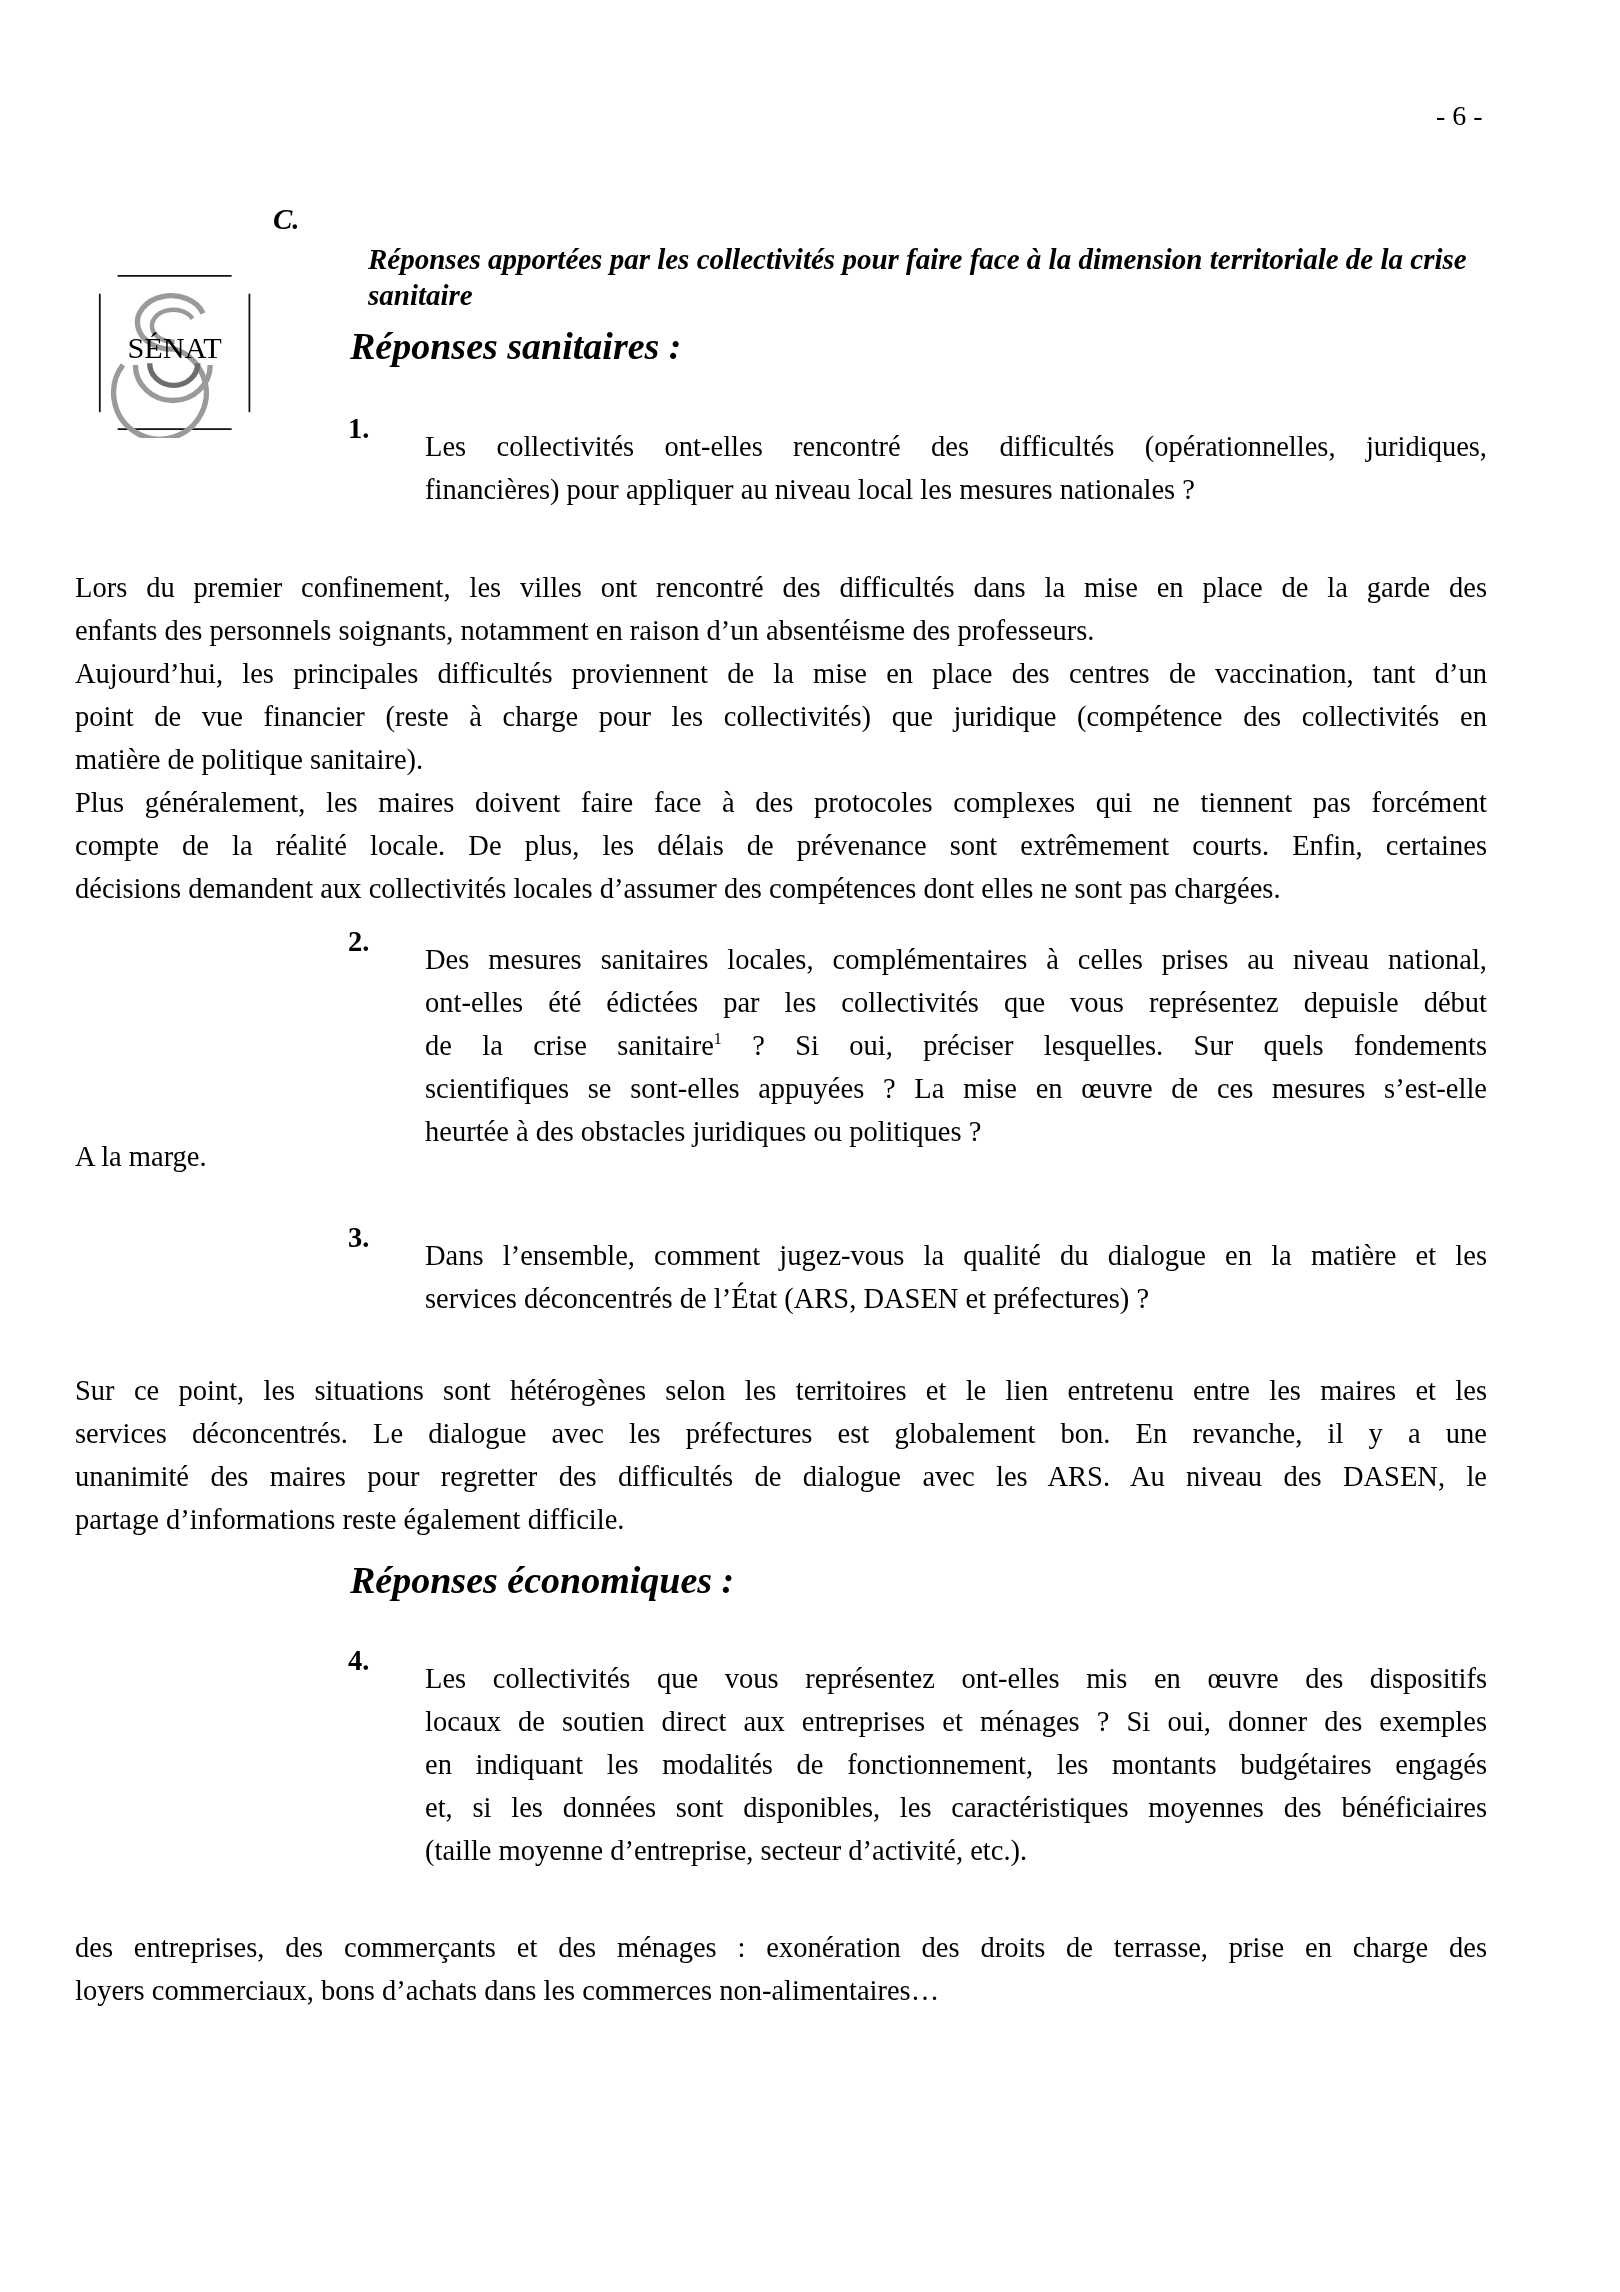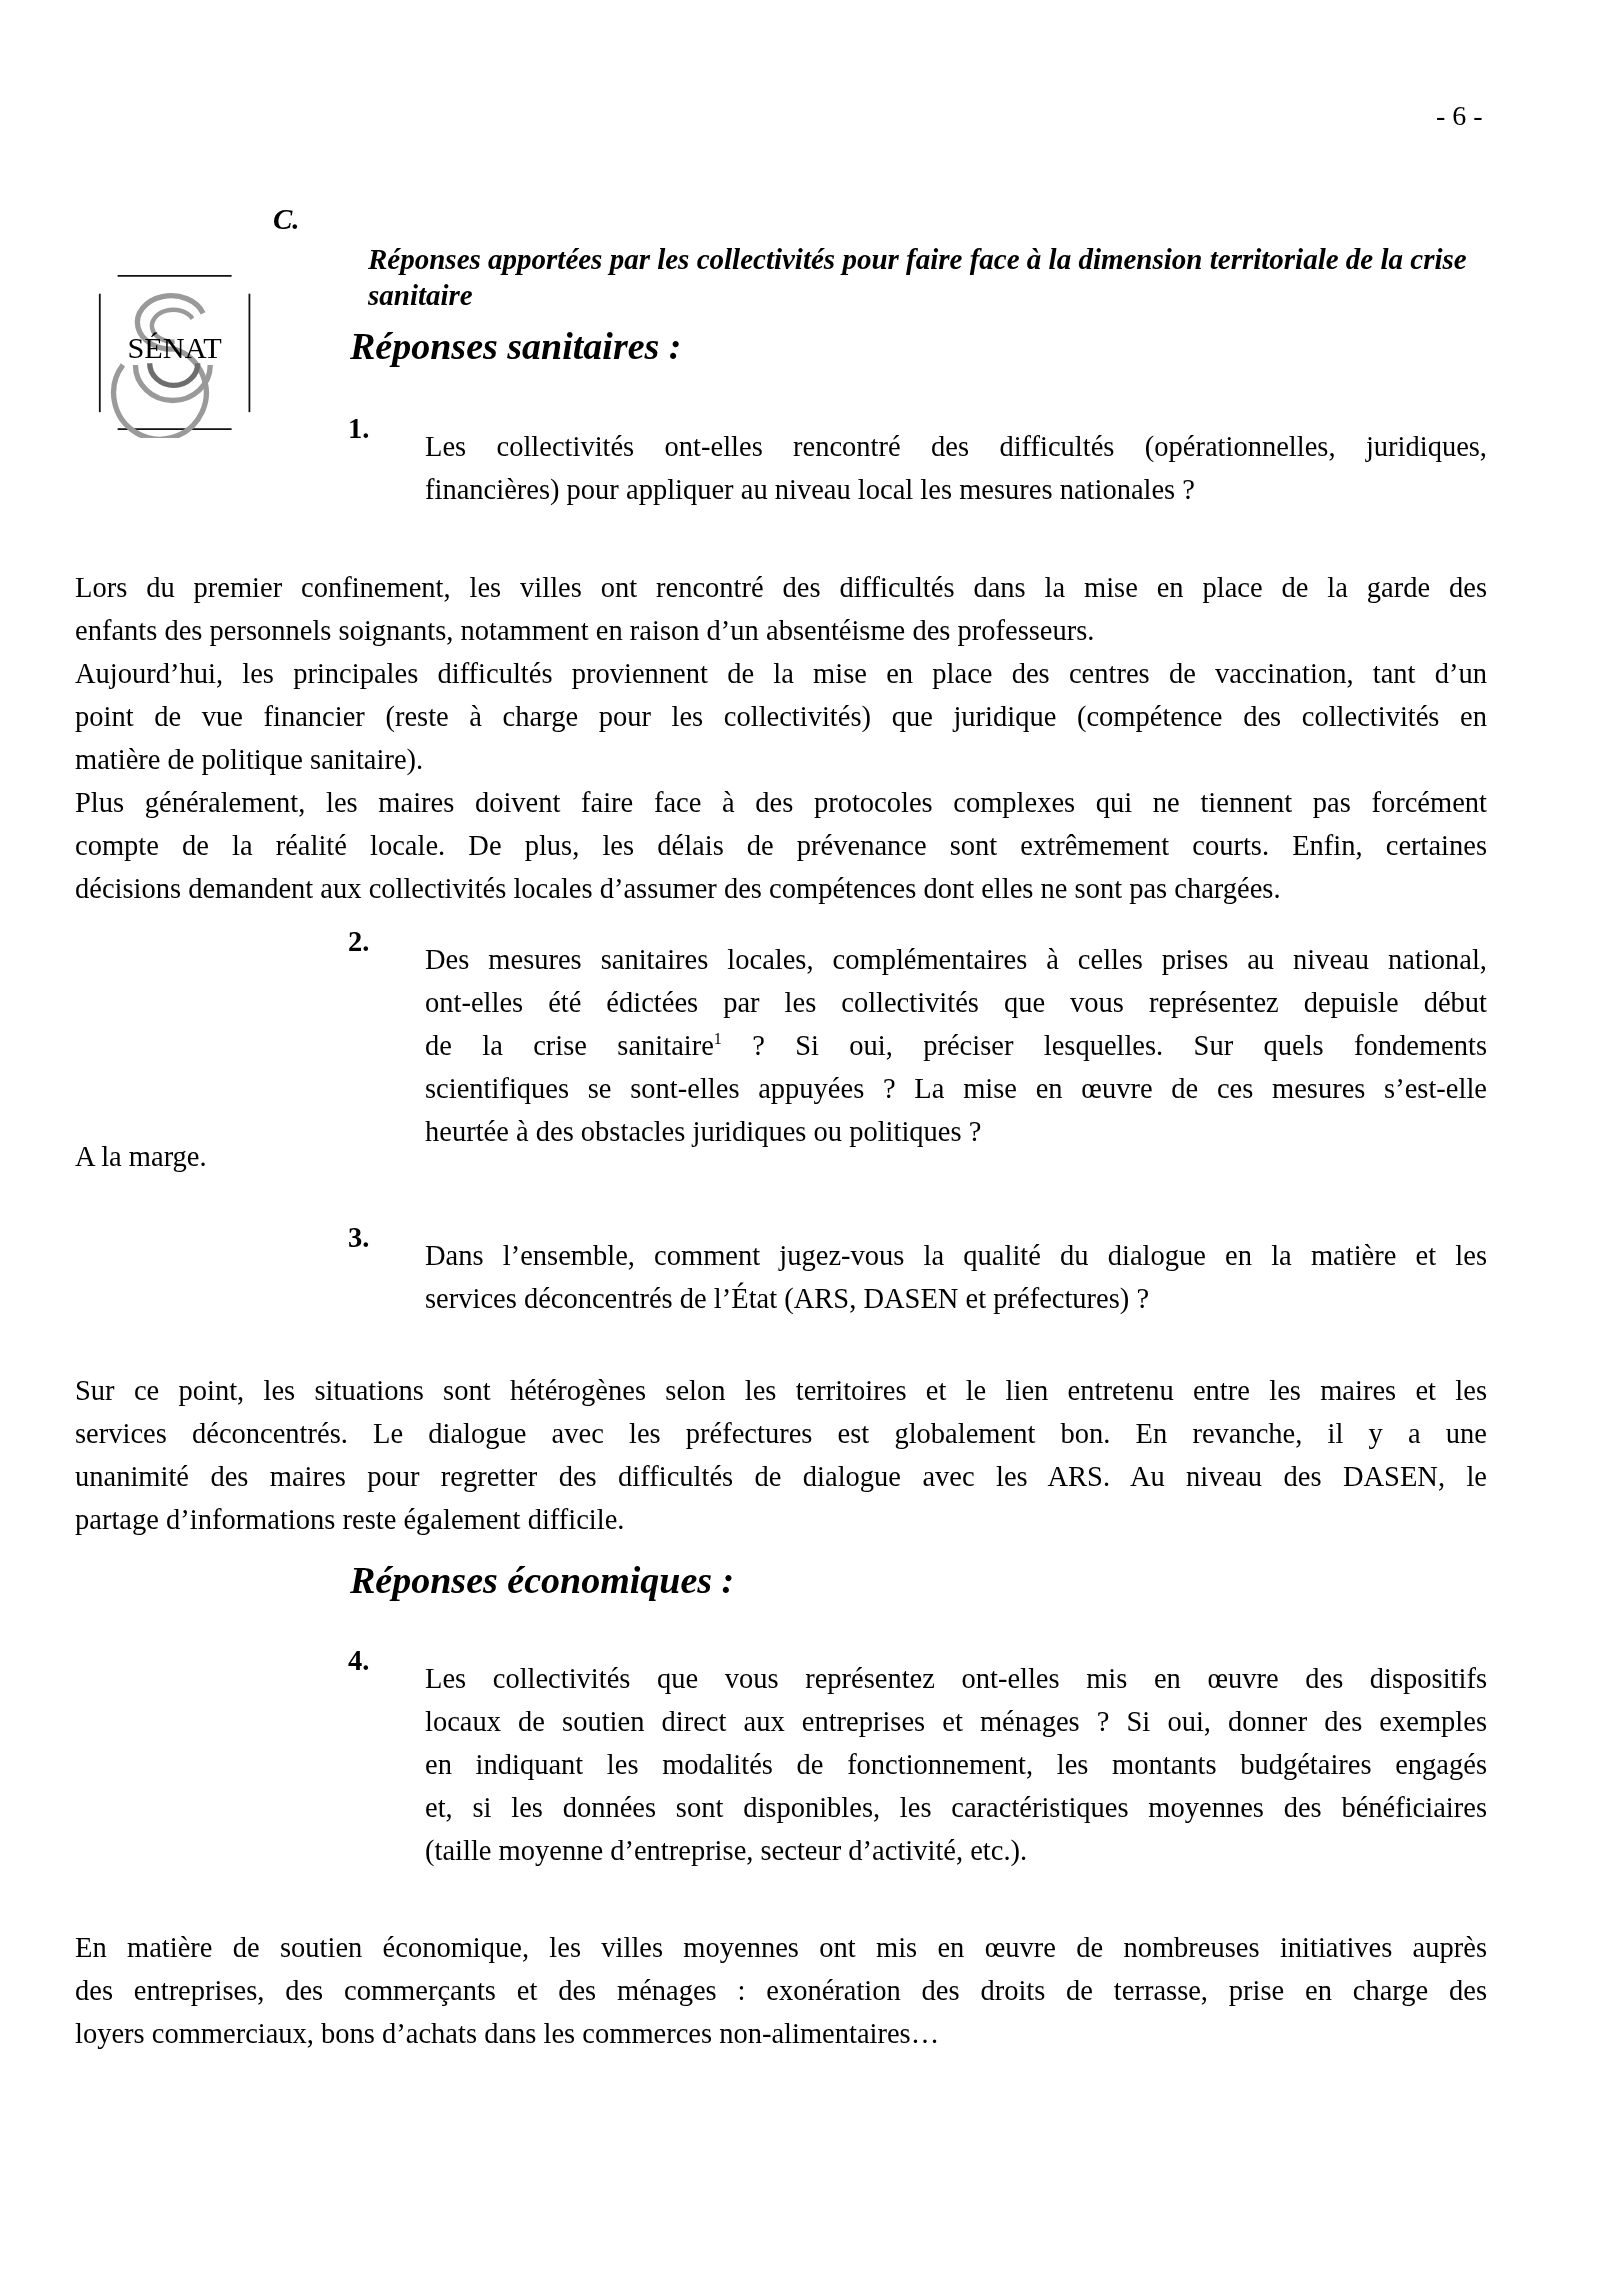--- a/index.html
+++ b/index.html
@@ -89,17 +89,16 @@
 <div class="qnum" style="top:1639px">4.</div>
 <div class="qtext" style="top:1639px">
   <span class="line">Les collectivités que vous représentez ont-elles mis en œuvre des dispositifs</span>
   <span class="line">locaux de soutien direct aux entreprises et ménages ? Si oui, donner  des exemples</span>
   <span class="line">en indiquant les modalités de fonctionnement, les  montants budgétaires engagés</span>
   <span class="line">et, si les données sont disponibles, les caractéristiques moyennes des bénéficiaires</span>
   <span class="line last">(taille moyenne d’entreprise, secteur d’activité, etc.).</span>
 </div>
 
 <div class="para" style="top:1900px">
-  <span class="line">En matière de soutien économique, les villes moyennes ont mis en œuvre de nombreuses initiatives auprès</span>
   <span class="line">des entreprises, des commerçants et des ménages : exonération des droits de terrasse, prise en charge des</span>
   <span class="line last">loyers commerciaux, bons d’achats dans les commerces non-alimentaires…</span>
 </div>
 
 
 </body></html>

